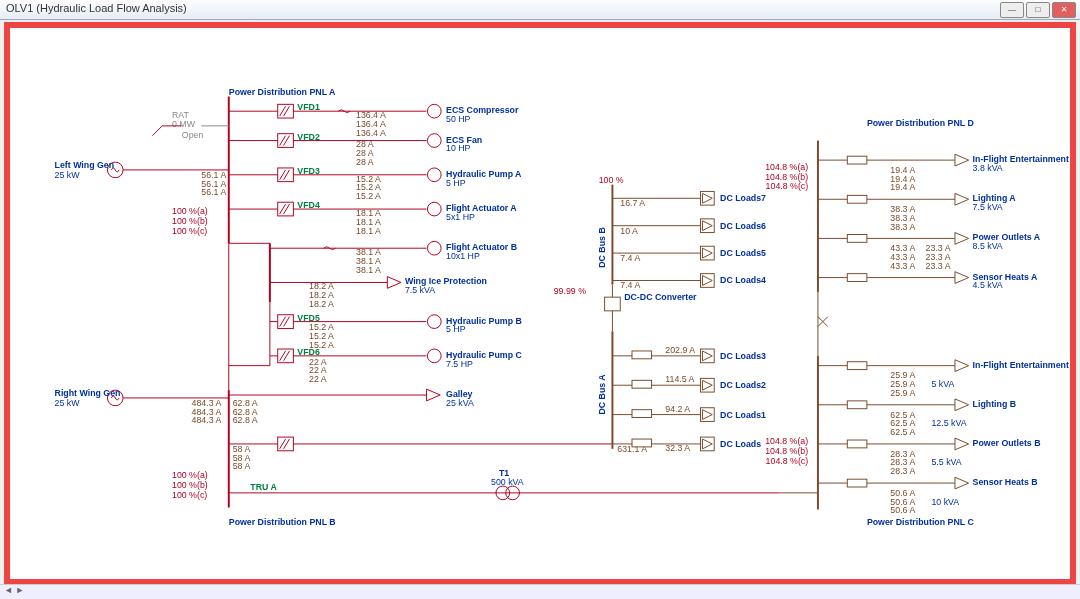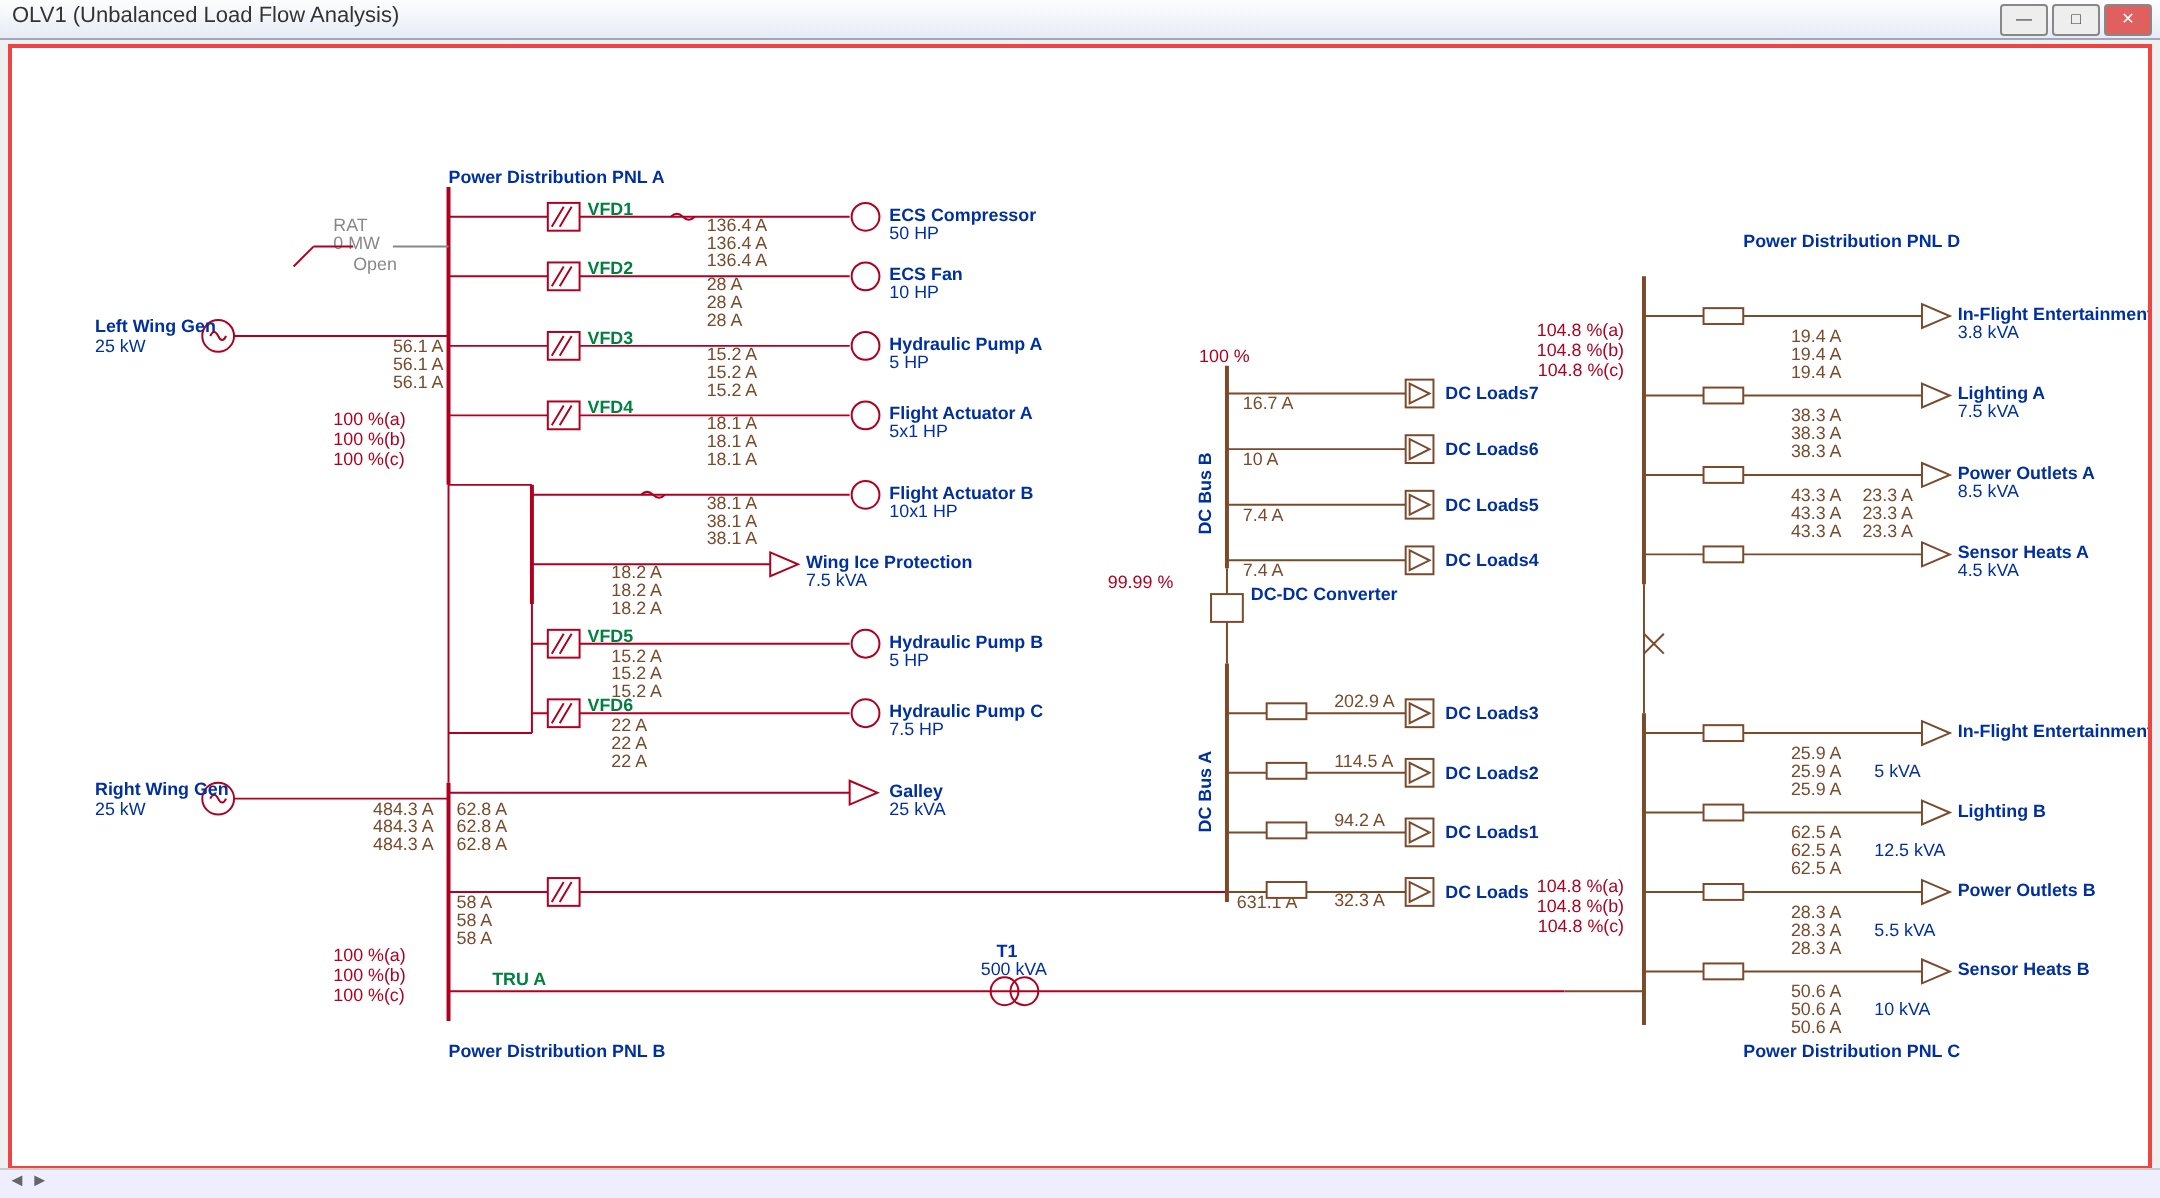--- a/index.html
+++ b/index.html
@@ -1,41 +1,41 @@
 <!DOCTYPE html>
 <html><head>
 <meta charset="utf-8">
 <style>
 html,body{margin:0;padding:0;width:1080px;height:599px;font-family:Arial,Helvetica,sans-serif;font-size:9px;background:#f0f0f0;overflow:hidden}
 .titlebar{position:absolute;top:0;left:0;right:0;height:20px;background:linear-gradient(#fdfdfe,#e6ecf5);border-bottom:1px solid #a0a8b8;font-size:11px;color:#333;padding:2px 6px;box-sizing:border-box}
 .winbtns{position:absolute;right:4px;top:2px;display:flex;gap:2px}
 .winbtns span{display:inline-block;width:22px;height:14px;border:1px solid #888;border-radius:2px;background:#eee;font-size:8px;text-align:center;line-height:14px}
 .winbtns .x{background:#e06060;color:#fff}
-.canvas{position:absolute;top:22px;left:4px;right:4px;bottom:14px;background:#fff;border:2px solid #ef4444}
+.canvas{position:absolute;top:22px;left:4px;right:4px;bottom:14px;background:#fff;border:6px solid #ef4444}
 .statusbar{position:absolute;bottom:0;left:0;right:0;height:14px;background:#eef;border-top:1px solid #ccc;font-size:9px;color:#666;padding-left:4px}
 svg{width:100%;height:100%}
 .bus{stroke:#b00020;stroke-width:2}
 .wire{stroke:#b00020;stroke-width:1;fill:none}
 .wireB{stroke:#7a4a2a;stroke-width:1;fill:none}
 .busB{stroke:#7a4a2a;stroke-width:2}
 .box{fill:#fff;stroke:#b00020;stroke-width:1}
 .boxB{fill:#fff;stroke:#7a4a2a;stroke-width:1}
 .tri{fill:#fff;stroke:#7a4a2a;stroke-width:1}
 .lblBlue{fill:#0030a0;font-size:9px}
 .lblGreen{fill:#008040;font-size:9px}
 .lblRed{fill:#b00020;font-size:9px}
 .lblBrown{fill:#7a4a2a;font-size:9px}
 .lblGray{fill:#888;font-size:9px}
 .cap{font-weight:bold}
 </style>
 </head>
 <body>
 
 <div class="titlebar">
-  <span>OLV1 (Unbalanced Load Flow Analysis)</span>
+  <span>OLV1 (Hydraulic Load Flow Analysis)</span>
   <div class="winbtns">
     <span>—</span>
     <span>□</span>
     <span class="x">✕</span>
   </div>
 </div>
 
 <div class="canvas">
 <svg viewBox="0 0 1072 563">
 

